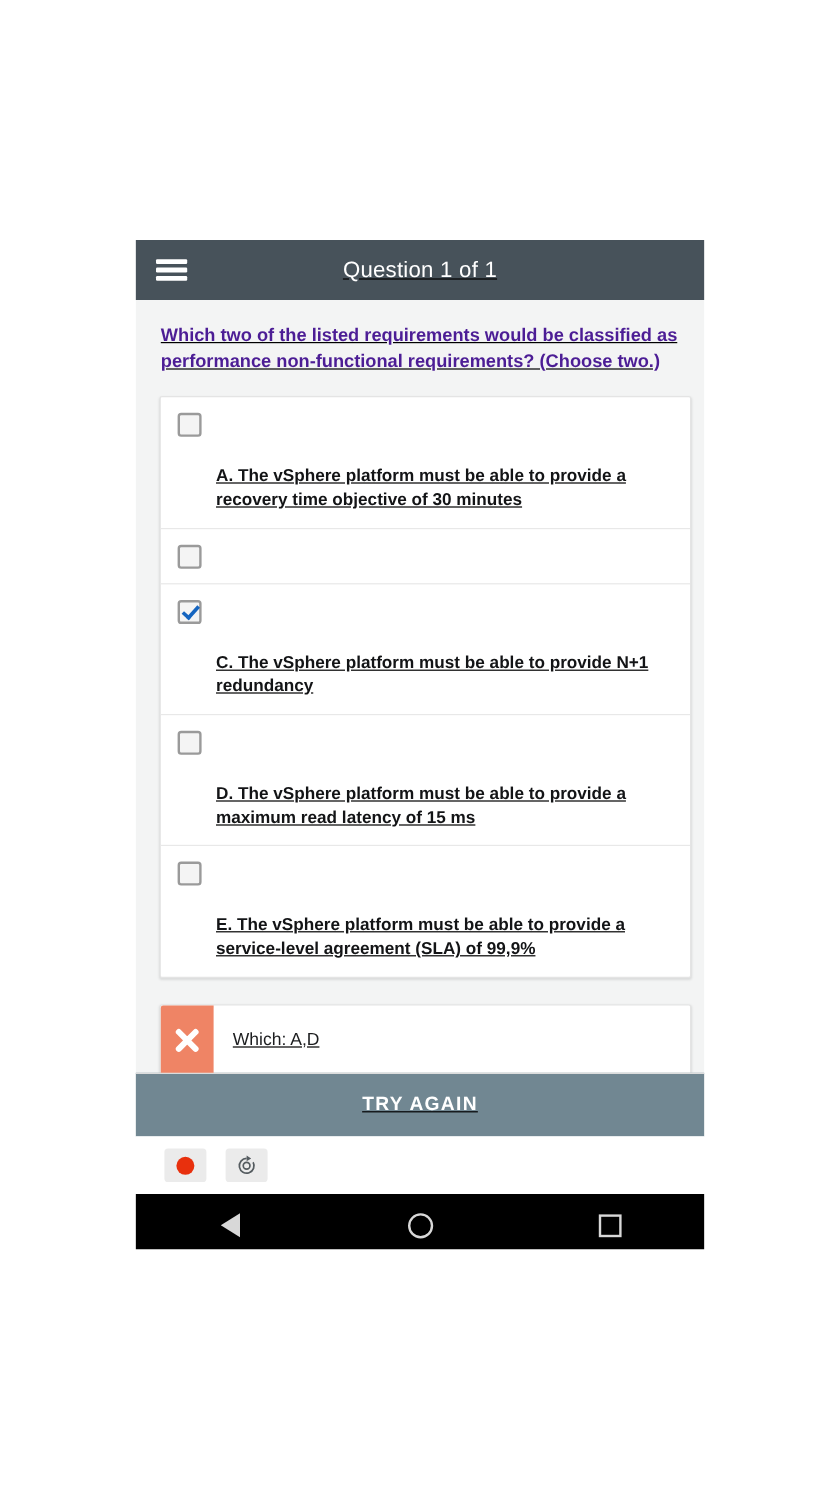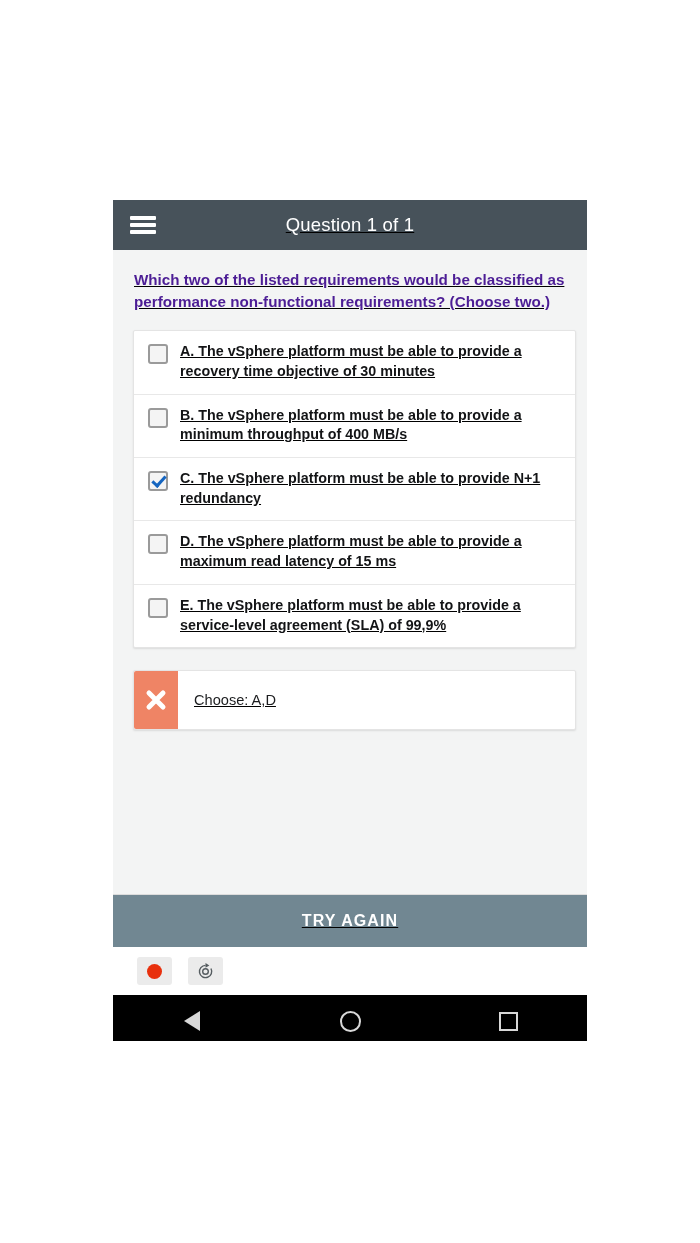--- a/index.html
+++ b/index.html
@@ -115,20 +115,21 @@
     height: 11px;
     border: solid #1565c0;
     border-width: 0 3.4px 3.4px 0;
     transform: rotate(42deg);
   }
   .option-text {
     color: #131416;
     font-size: 14.3px;
     font-weight: bold;
     line-height: 1.38;
+    margin-top: 46px;
   }
 
   
   .answer-wrap {
     margin: 22px 11px 0 20px;
     background: #ffffff;
     border: 1px solid #e4e4e4;
     border-radius: 2px;
     box-shadow: 0 1px 2px rgba(0,0,0,0.10);
     display: flex;
@@ -246,21 +247,20 @@
 
     <div class="options-card">
 
       <div class="option">
         <div class="cbox"></div>
         <div class="option-text">A. The vSphere platform must be able to provide a recovery time objective of 30 minutes</div>
       </div>
 
       <div class="option">
         <div class="cbox"></div>
-        <div class="option-text">B. The vSphere platform must be able to provide a minimum throughput of 400 MB/s</div>
       </div>
 
       <div class="option">
         <div class="cbox checked"></div>
         <div class="option-text">C. The vSphere platform must be able to provide N+1 redundancy</div>
       </div>
 
       <div class="option">
         <div class="cbox"></div>
         <div class="option-text">D. The vSphere platform must be able to provide a maximum read latency of 15 ms</div>
@@ -272,21 +272,21 @@
       </div>
 
     </div>
 
     <div class="answer-wrap">
       <div class="answer-badge">
         <svg width="26" height="26" viewBox="0 0 26 26" aria-hidden="true">
           <path d="M6 6 L20 20 M20 6 L6 20" stroke="#ffffff" stroke-width="5" stroke-linecap="round"></path>
         </svg>
       </div>
-      <div class="answer-text">Choose: A,D</div>
+      <div class="answer-text">Which: A,D</div>
     </div>
 
   </div>
 
   <div class="tryagain">TRY AGAIN</div>
 
   <div class="toolbar">
     <div class="tool-btn">
       <div class="rec-dot"></div>
     </div>

